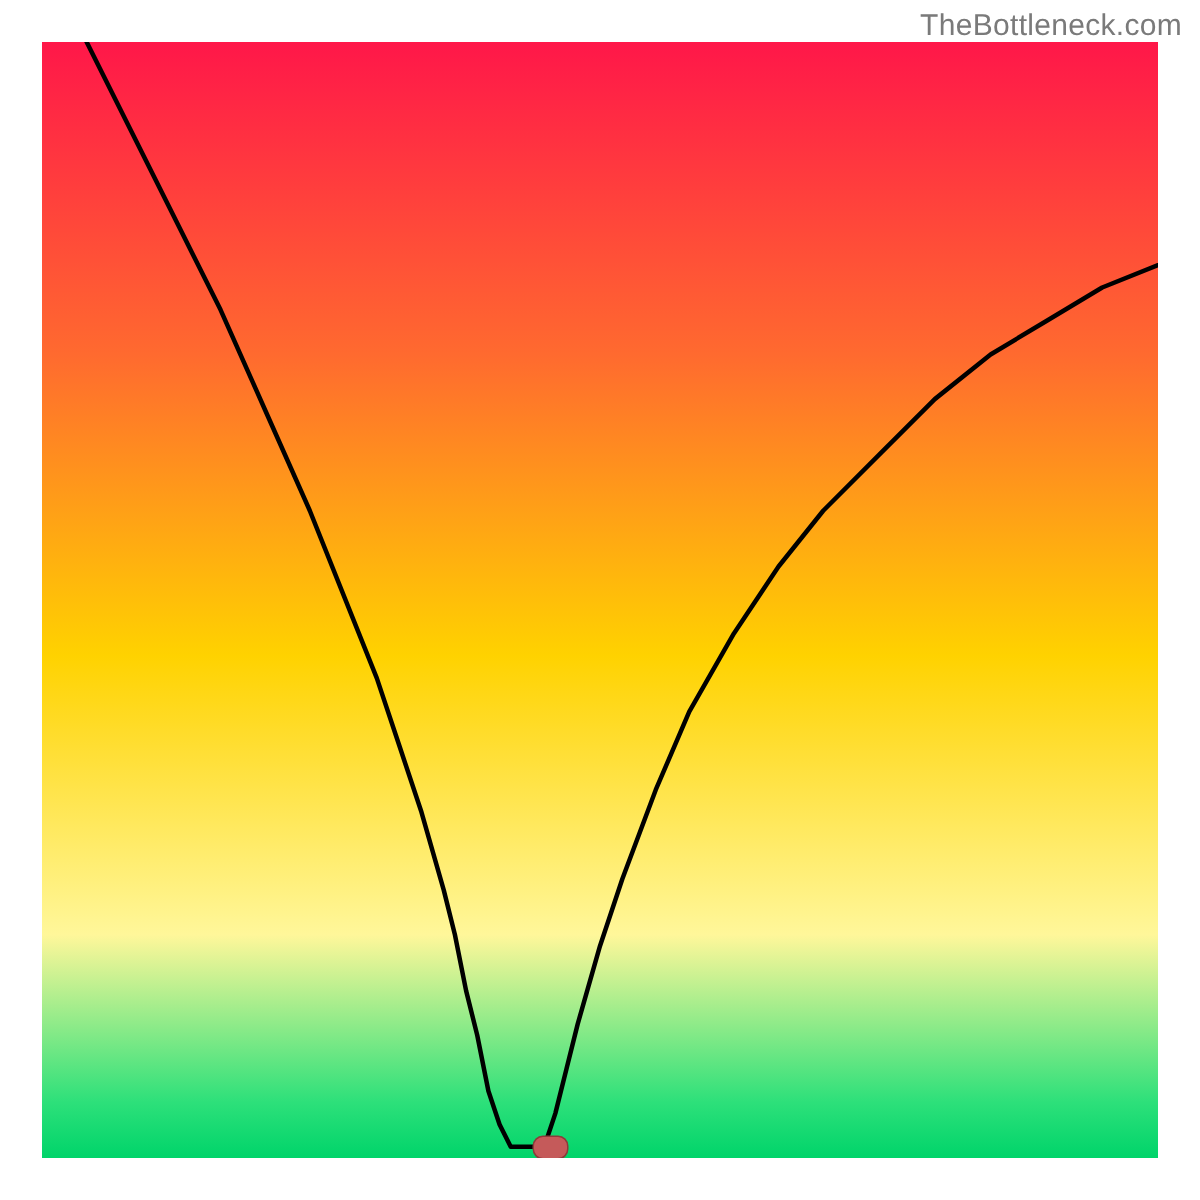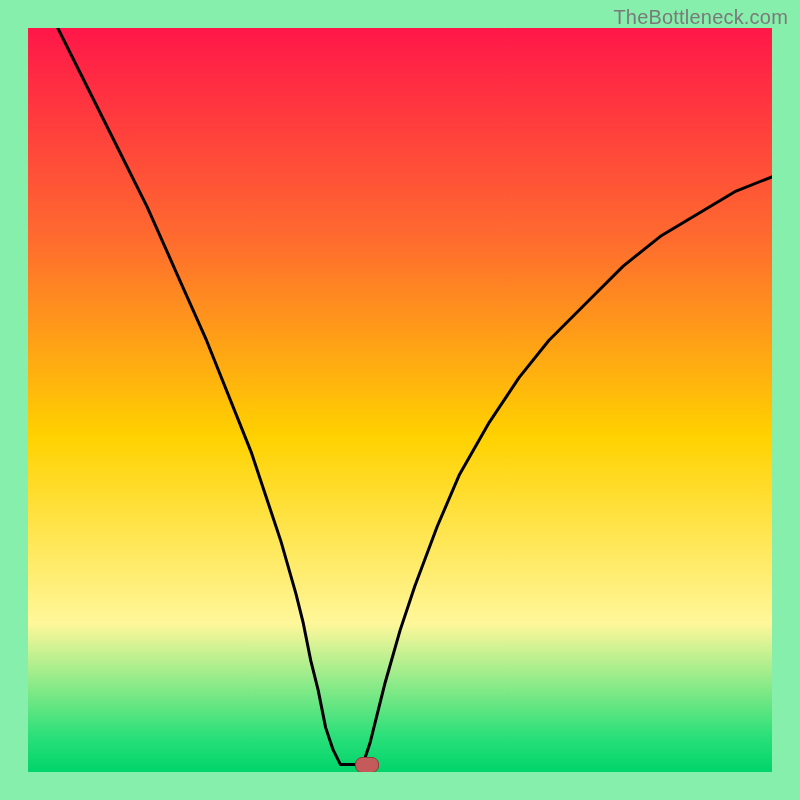--- a/index.html
+++ b/index.html
@@ -8,21 +8,21 @@
     width: 800px;
     height: 800px;
     overflow: hidden;
     background: #000;
     font-family: Arial, Helvetica, sans-serif;
   }
   .stage {
     position: relative;
     width: 800px;
     height: 800px;
-    background: #86efac;
+    background: #ffffff;
     text-align: right;
   }
   .plot {
     position: absolute;
     left: 28px;
     top: 28px;
     width: 744px;
     height: 744px;
     overflow: hidden;
   }

